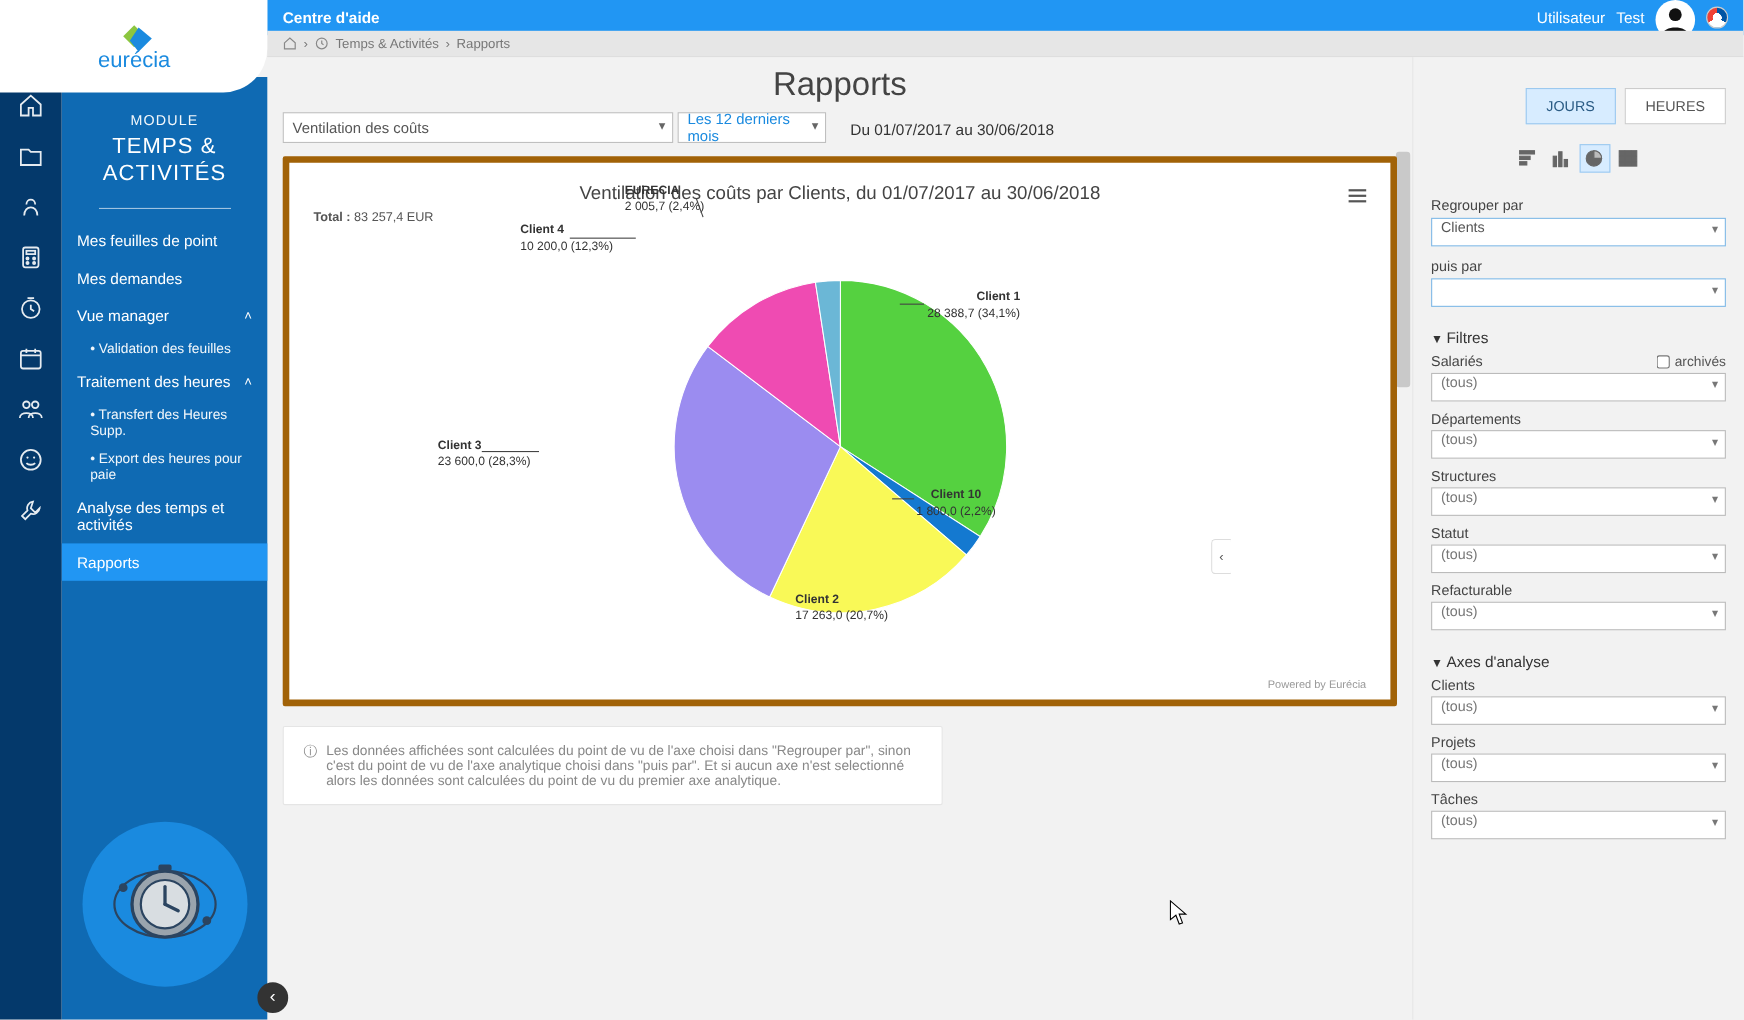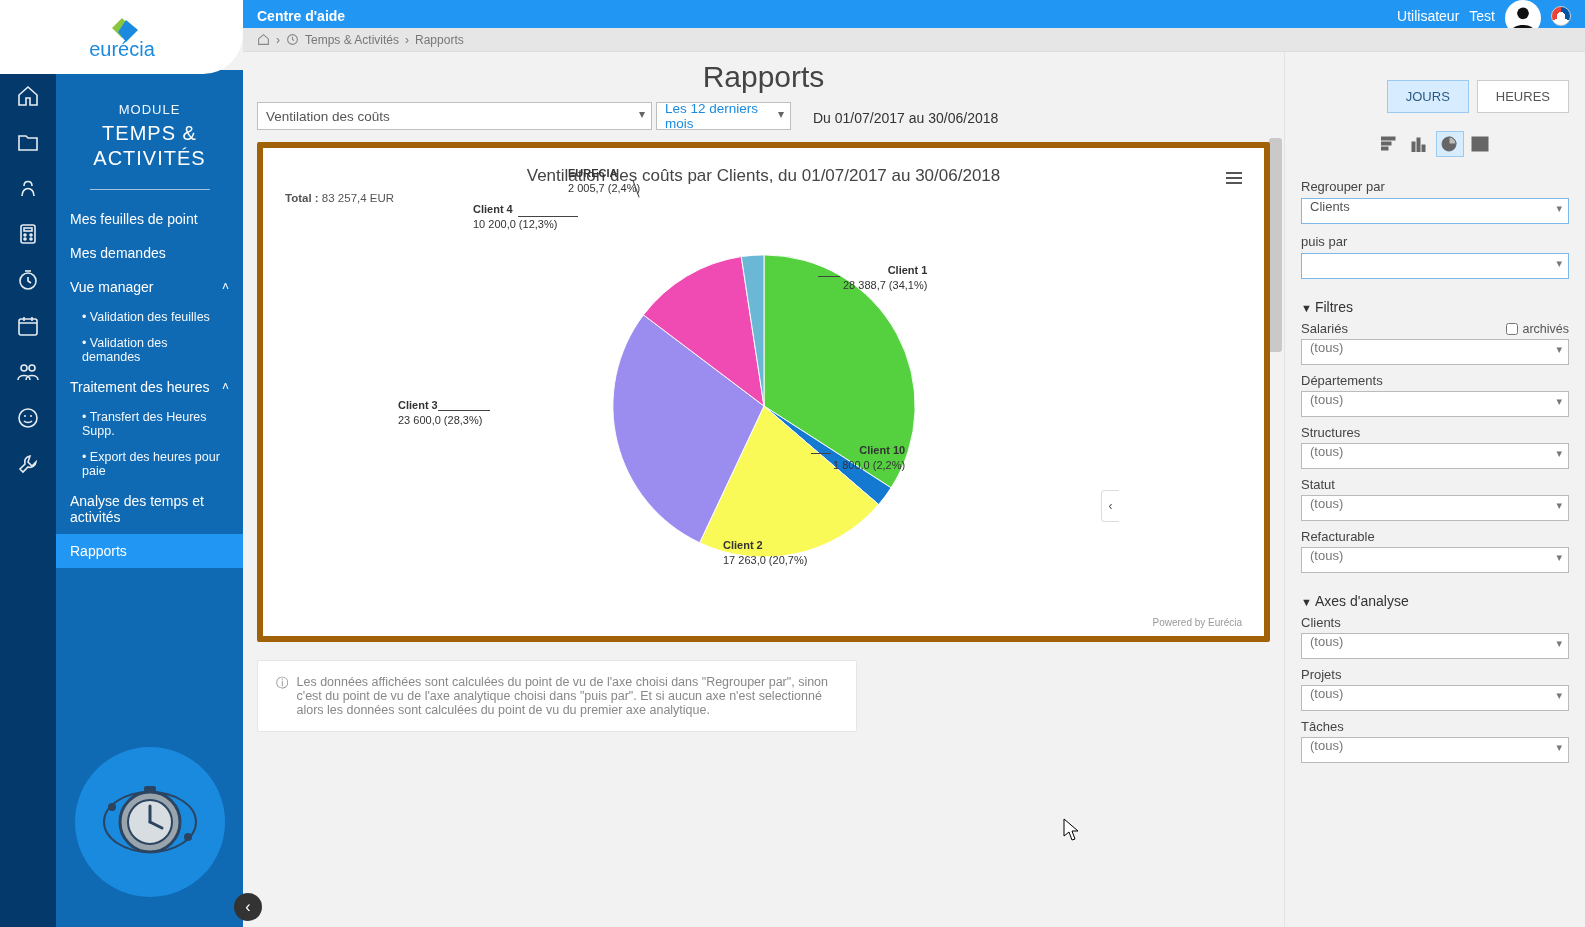--- a/index.html
+++ b/index.html
@@ -8,21 +8,21 @@
   .topbar { position:absolute; left:243px; top:0; right:0; height:28px; background:#2196f3; display:flex; align-items:center; padding:16px 14px; color:#fff; font-size:14px;}
   .topbar .help { font-weight:bold; }
   .topbar .right { margin-left:auto; display:flex; align-items:center; gap:10px;}
   .avatar-circle { width:36px; height:36px; border-radius:50%; background:#fff; display:flex; align-items:center; justify-content:center; margin-top:4px;}
   .avatar-circle svg{width:28px;height:28px;}
   .flag { width:20px; height:20px; border-radius:50%; background: radial-gradient(circle at 50% 50%, #fff 32%, transparent 33%), conic-gradient(#0055A4 0 120deg, #fff 120deg 240deg, #EF4135 240deg 360deg); border:1px solid #ccc;}
   
   .breadcrumb { position:absolute; left:243px; top:28px; right:0; height:24px; background:#e6e6e6; border-bottom:1px solid #ddd; display:flex; align-items:center; padding:0 14px; font-size:12px; color:#777; gap:6px;}
   .breadcrumb .bc-icon{display:inline-flex;}
   
-  .logo-area { position:absolute; left:0; top:0; width:243px; height:74px; background:#fff; display:flex; align-items:center; justify-content:center; border-bottom-right-radius:40px; z-index:5;}
+  .logo-area { position:absolute; left:0; top:0; width:243px; height:84px; background:#fff; display:flex; align-items:center; justify-content:center; border-bottom-right-radius:40px; z-index:5;}
   .iconrail { position:absolute; left:0; top:70px; width:56px; bottom:0; background:#04396b; display:flex; flex-direction:column; align-items:center; padding-top:12px; gap:18px; z-index:3;}
   .iconrail .rail-icon{ width:28px; height:28px; display:flex; align-items:center; justify-content:center; color:#fff; opacity:.9;}
   .iconrail .rail-icon svg{stroke:#fff; fill:none; stroke-width:1.6;}
   .sidebar { position:absolute; left:56px; top:70px; width:187px; bottom:0; background:#0f6ab3; color:#fff; padding-top:32px; z-index:2;}
   .sidebar .module-label{ text-align:center; font-size:13px; letter-spacing:1px; opacity:.95;}
   .sidebar .module-name{ text-align:center; font-size:20px; font-weight:500; letter-spacing:1px; margin-top:4px; line-height:1.25;}
   .sidebar .divider{ width:120px; height:1px; background:rgba(255,255,255,.6); margin:18px auto 12px;}
   .menu-item{ padding:9px 14px; font-size:14px; cursor:pointer; display:flex; align-items:center; justify-content:space-between;}
   .menu-item.active{ background:#2196f3; }
   .menu-sub{ padding:6px 14px 6px 26px; font-size:12.5px; opacity:.95; cursor:pointer;}
@@ -30,21 +30,21 @@
   .menu-item .chev{ font-size:12px; }
   .sidebar-illus{ position:absolute; bottom:30px; left:50%; transform:translateX(-50%); width:150px; height:150px; border-radius:50%; background:#1a8adf; display:flex; align-items:center; justify-content:center;}
   .collapse-btn{ position:absolute; bottom:6px; left:234px; width:28px; height:28px; border-radius:50%; background:#333; color:#fff; display:flex; align-items:center; justify-content:center; z-index:10; cursor:pointer;}
   
   .main { position:absolute; left:243px; top:52px; right:0; bottom:0; background:#f2f2f2; display:flex;}
   .content { flex:1; padding:0 14px 20px 14px; overflow:auto; border-right:1px solid #e3e3e3; position:relative;}
   .page-title{ text-align:center; font-size:30px; color:#444; padding:8px 0 8px; }
   .controls-row{ display:flex; align-items:center; gap:4px; margin-bottom:12px;}
   .dropdown{ background:#fff; border:1px solid #bfbfbf; height:28px; display:flex; align-items:center; padding:0 22px 0 8px; font-size:13.5px; color:#555; position:relative; cursor:pointer;}
   .dropdown::after{content:"▾"; position:absolute; right:6px; top:4px; font-size:12px; color:#666;}
-  .dd-report{ width:395px;}
+  .dd-report{ width:355px;}
   .dd-period{ width:135px; color:#1a8adf;}
   .date-range{ margin-left:18px; font-size:14px; color:#333; padding-top:3px;}
   .card{ background:#fff; border:6px solid #a16207; border-radius:2px; padding:18px 22px 14px; position:relative; min-height:500px;}
   .card .chart-title{ text-align:center; font-size:17px; color:#444; }
   .card .total{ font-size:11.5px; color:#555; margin-top:6px;}
   .card .total b{font-weight:bold;}
   .card .menu-icon{ position:absolute; top:24px; right:22px; cursor:pointer; display:flex; flex-direction:column; gap:3px;}
   .card .menu-icon span{ display:block; width:16px; height:2px; background:#555;}
   .pie-wrap{display:flex; justify-content:center; margin-top:12px;}
   .pie-label{position:absolute; font-size:11px; color:#333; line-height:1.35;}
@@ -192,21 +192,20 @@
       <span>Mes feuilles de point</span>
     </div>
   <div class="menu-item">
       <span>Mes demandes</span>
     </div>
   <div class="menu-item">
       <span>Vue manager</span>
       <span class="chev">˄</span>
     </div>
   <div class="menu-sub">Validation des feuilles</div>
-  <div class="menu-sub">Validation des demandes</div>
   <div class="menu-item">
       <span>Traitement des heures</span>
       <span class="chev">˄</span>
     </div>
   <div class="menu-sub">Transfert des Heures Supp.</div>
   <div class="menu-sub">Export des heures pour paie</div>
   <div class="menu-item">
       <span>Analyse des temps et activités</span>
     </div>
   <div class="menu-item active">
@@ -254,21 +253,21 @@
             <path d="M0 0 L9.797174393178826e-15 -160 A160 160 0 0 1 134.55113316770704 86.57940034030014 Z" fill="#55d140" stroke="#fff" stroke-width="1"></path>
             <path d="M0 0 L134.55113316770704 86.57940034030014 A160 160 0 0 1 121.33790644619549 104.29339604814061 Z" fill="#1479d0" stroke="#fff" stroke-width="1"></path>
             <path d="M0 0 L121.33790644619549 104.29339604814061 A160 160 0 0 1 -68.12468665041163 144.77232839456312 Z" fill="#f9f957" stroke="#fff" stroke-width="1"></path>
             <path d="M0 0 L-68.12468665041163 144.77232839456312 A160 160 0 0 1 -127.64711032617132 -96.468726670244 Z" fill="#9b8cf0" stroke="#fff" stroke-width="1"></path>
             <path d="M0 0 L-127.64711032617132 -96.468726670244 A160 160 0 0 1 -24.036094259321075 -158.18427915806626 Z" fill="#ef4bb2" stroke="#fff" stroke-width="1"></path>
             <path d="M0 0 L-24.036094259321075 -158.18427915806626 A160 160 0 0 1 -2.9391523179536473e-14 -160 Z" fill="#6bb7d6" stroke="#fff" stroke-width="1"></path>
           </svg>
       </div>
 
       <div class="pie-label" style="left:580px; top:115px; text-align:right;"><span class="name">Client 1</span><br><span id="lbl0">28 388,7 (34,1%)</span></div>
-      <div class="pie-label" style="left:570px; top:295px; text-align:right;"><span class="name">Client 10</span><br><span id="lbl1">1 800,0 (2,2%)</span></div>
+      <div class="pie-label" style="left:570px; top:295px; text-align:center;"><span class="name">Client 10</span><br><span id="lbl1">1 800,0 (2,2%)</span></div>
       <div class="pie-label" style="left:460px; top:390px; text-align:left;"><span class="name">Client 2</span><br><span id="lbl2">17 263,0 (20,7%)</span></div>
       <div class="pie-label" style="left:135px; top:250px; text-align:left;"><span class="name">Client 3</span><br><span id="lbl3">23 600,0 (28,3%)</span></div>
       <div class="pie-label" style="left:210px; top:54px; text-align:left;"><span class="name">Client 4</span><br><span id="lbl4">10 200,0 (12,3%)</span></div>
       <div class="pie-label" style="left:305px; top:18px; text-align:left;"><span class="name">EURECIA</span><br><span id="lbl5">2 005,7 (2,4%)</span></div>
 
       <div class="leader" style="left:555px; top:128px; width:22px;"></div>
       <div class="leader" style="left:548px; top:305px; width:20px;"></div>
       <div class="leader" style="left:175px; top:262px; width:52px;"></div>
       <div class="leader" style="left:255px; top:68px; width:60px;"></div>
       <div class="leader" style="left:370px; top:32px; width:18px; transform:rotate(70deg); transform-origin:left;"></div>

